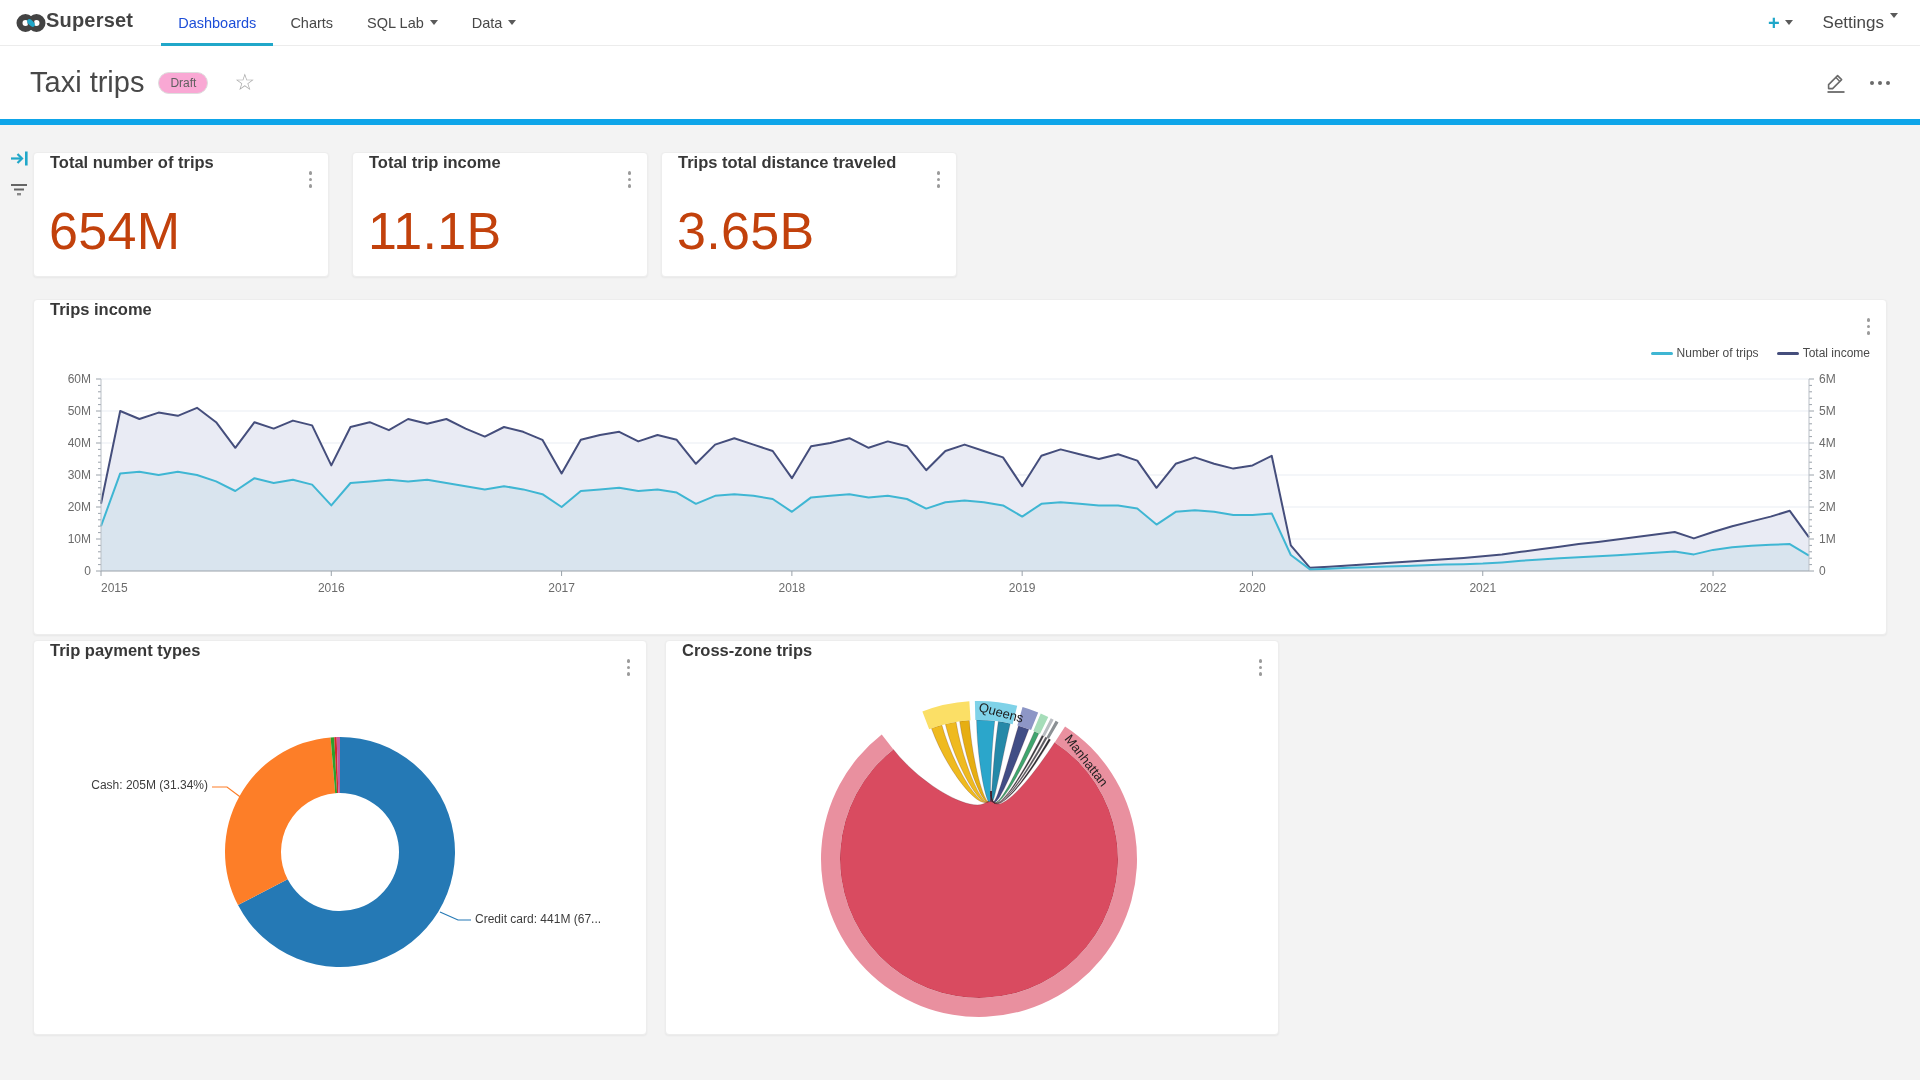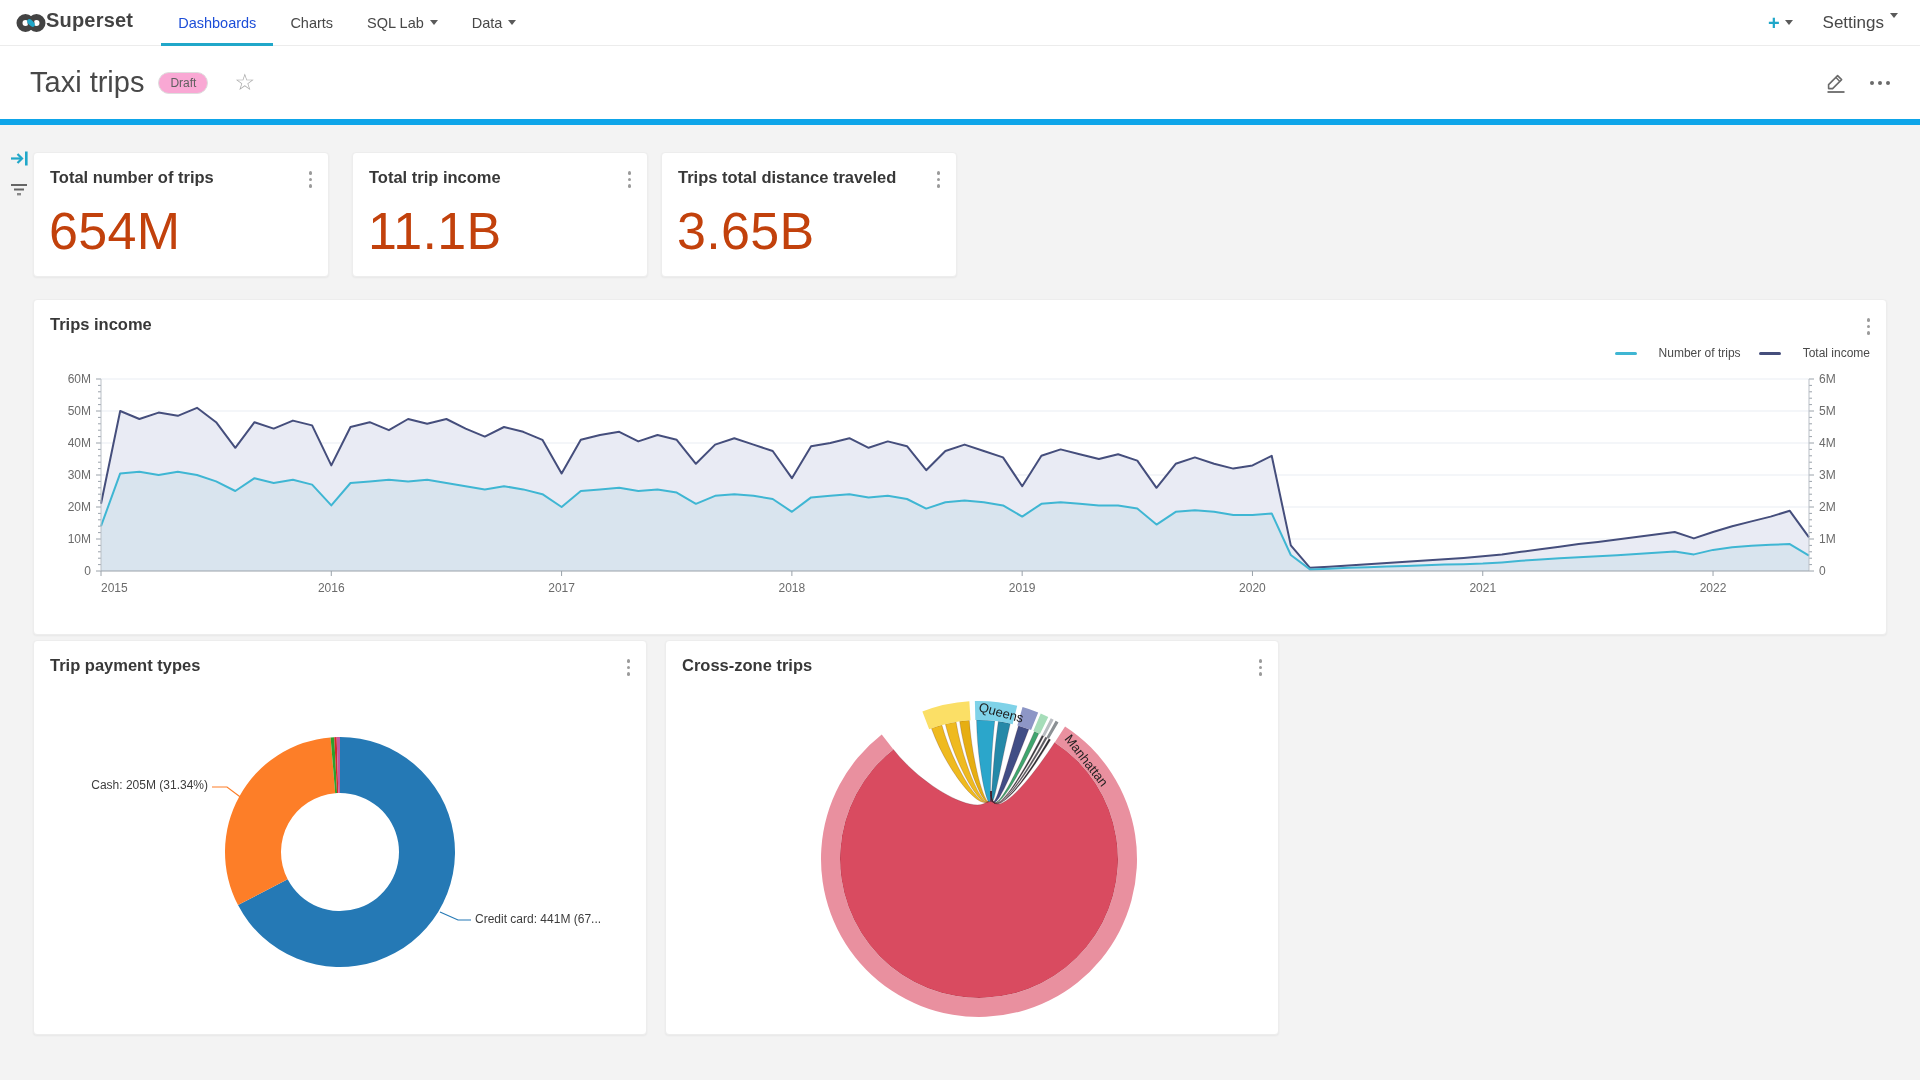--- a/index.html
+++ b/index.html
@@ -23,28 +23,28 @@
   .draft-badge{font-size:12px;color:#5f5f5f;background:#f9a8d4;border:1px solid #dedede;border-radius:11px;padding:3px 11px}
   .fav-star{margin-left:26px;font-size:23px;color:#a8a8a8;cursor:pointer;line-height:1}
   .header-actions{margin-left:auto;display:flex;align-items:center;gap:24px}
   .icon-btn{cursor:pointer;display:flex;align-items:center}
   .hdots{display:flex;gap:4px}
   .hdots i{width:4px;height:4px;border-radius:50%;background:#6a6a6a}
   
   .filter-rail{position:absolute;left:6px;top:150px;width:26px;display:flex;flex-direction:column;gap:16px;align-items:center;z-index:4}
   
   .card{position:absolute;background:#fff;border-radius:4px;border:1px solid #ededed;box-shadow:0 1px 2px rgba(0,0,0,.05);box-sizing:border-box}
-  .card-title{position:absolute;left:16px;top:15px;font-size:16.5px;font-weight:700;color:#383838}
+  .card-title{position:absolute;left:16px;top:0;font-size:16.5px;font-weight:700;color:#383838}
   .kebab{position:absolute;right:14px;top:16px;display:flex;flex-direction:column;gap:3px;cursor:pointer;padding:2px}
   .kebab i{width:3.5px;height:3.5px;border-radius:50%;background:#9b9b9b}
   .kpi-card{top:152px;width:296px;height:125px}
   .kpi-value{position:absolute;left:15px;top:48px;font-size:52px;color:#c2410c;letter-spacing:.3px}
   .line-card{left:33px;top:299px;width:1854px;height:336px}
   .legend{position:absolute;top:46px;right:16px;display:flex;gap:18px;align-items:center}
-  .legend-item{display:flex;align-items:center;gap:22px;font-size:12px;color:#4a4a4a}
+  .legend-item{display:flex;align-items:center;gap:4px;font-size:12px;color:#4a4a4a}
   .legend-swatch{width:22px;height:3px;border-radius:2px;background:#888}
   .pie-card{left:33px;top:640px;width:614px;height:395px}
   .chord-card{left:665px;top:640px;width:614px;height:395px}
   .chart-svg{position:absolute;left:0;top:0}
   .pie-label{position:absolute;font-size:12px;color:#3d3d3d;white-space:nowrap}
   .pie-label.cash{left:34px;top:137px;width:140px;text-align:right}
   .pie-label.credit{left:441px;top:271px}
 </style>
 </head>
 <body>

